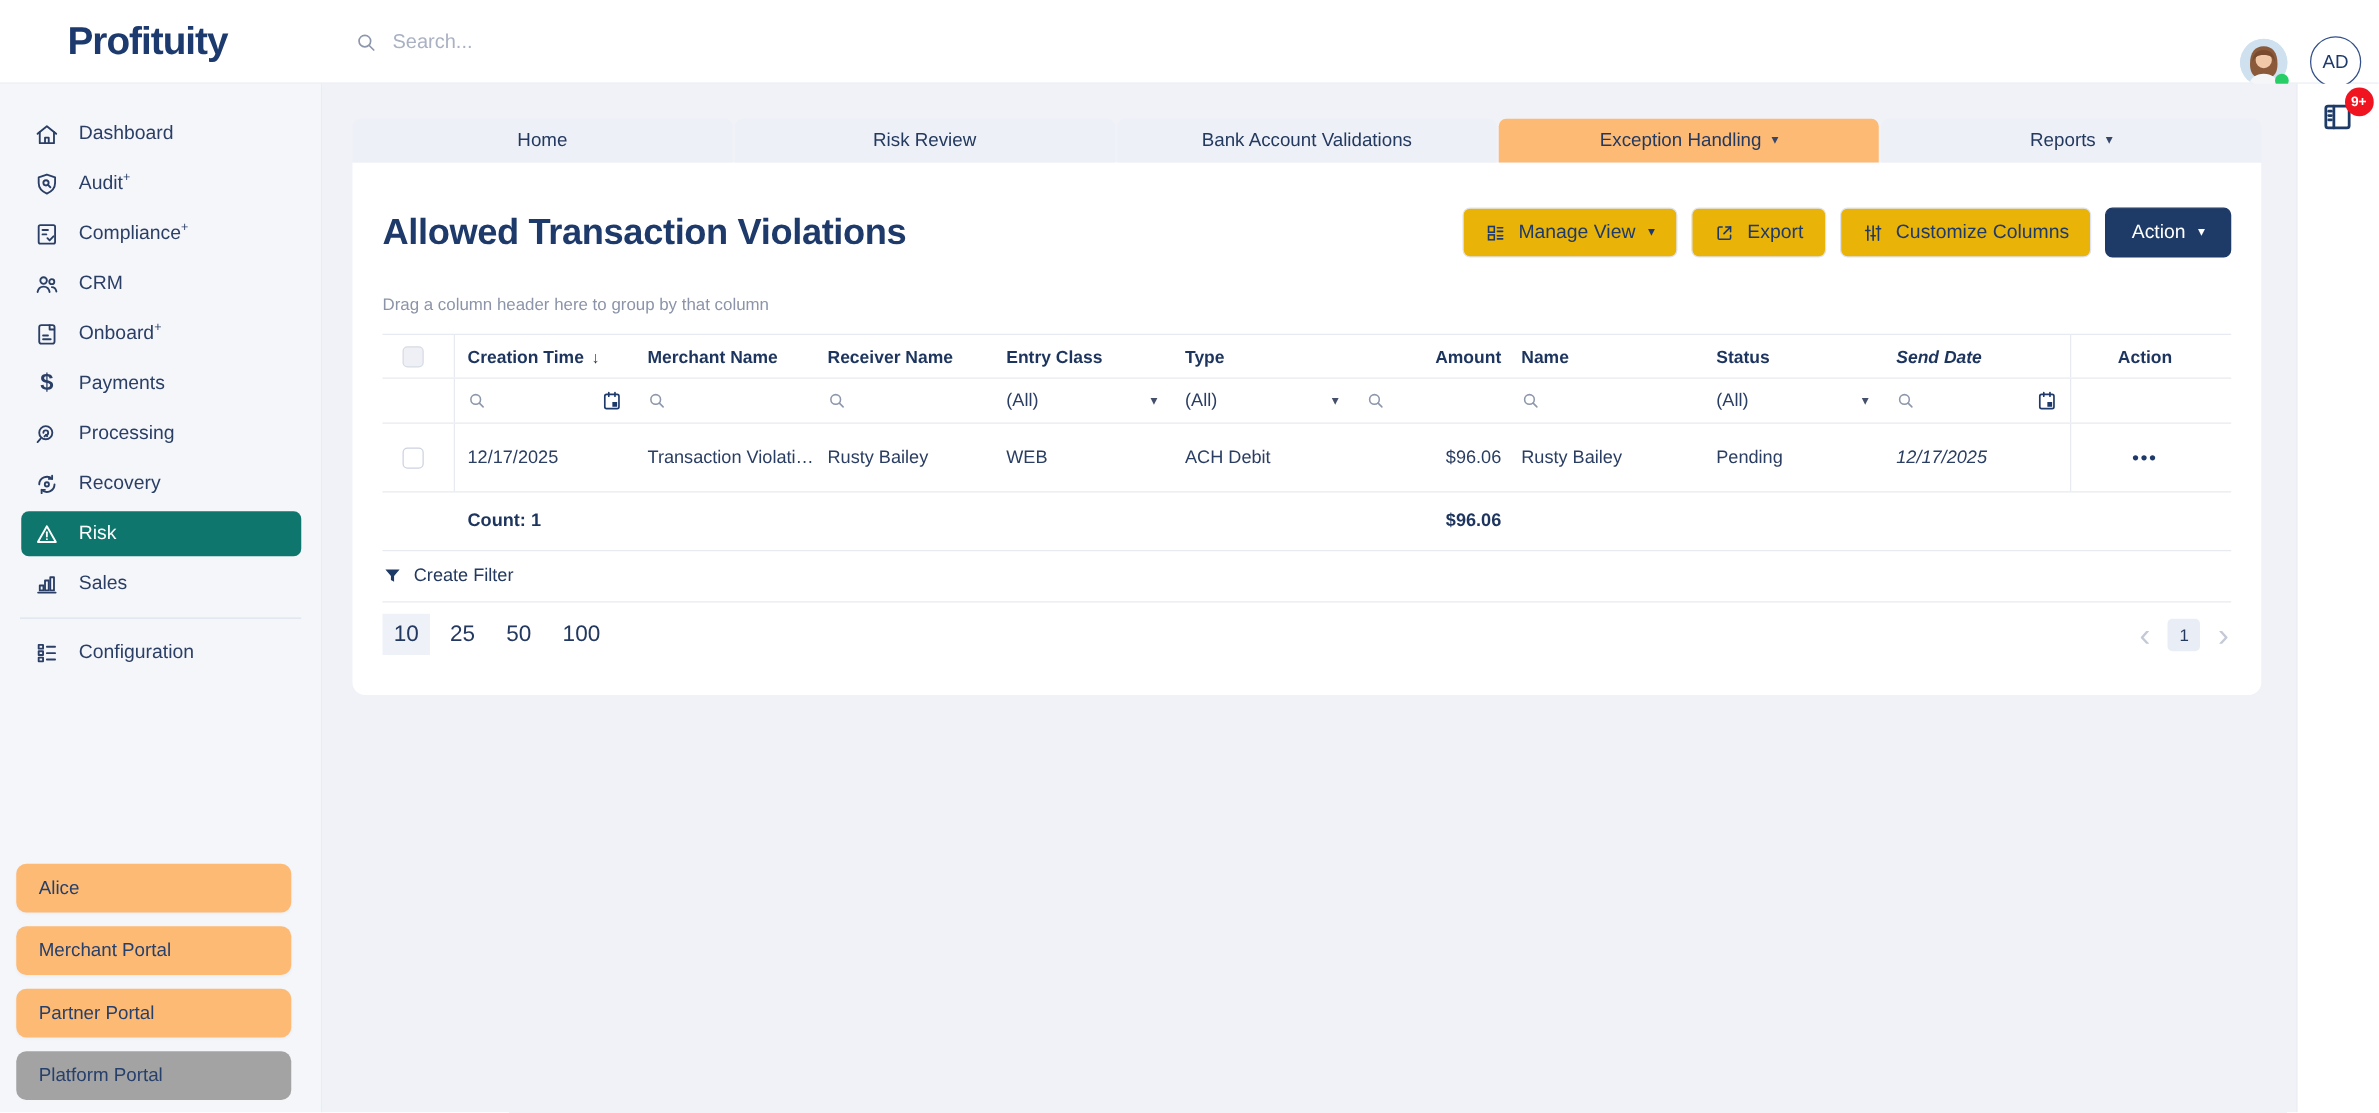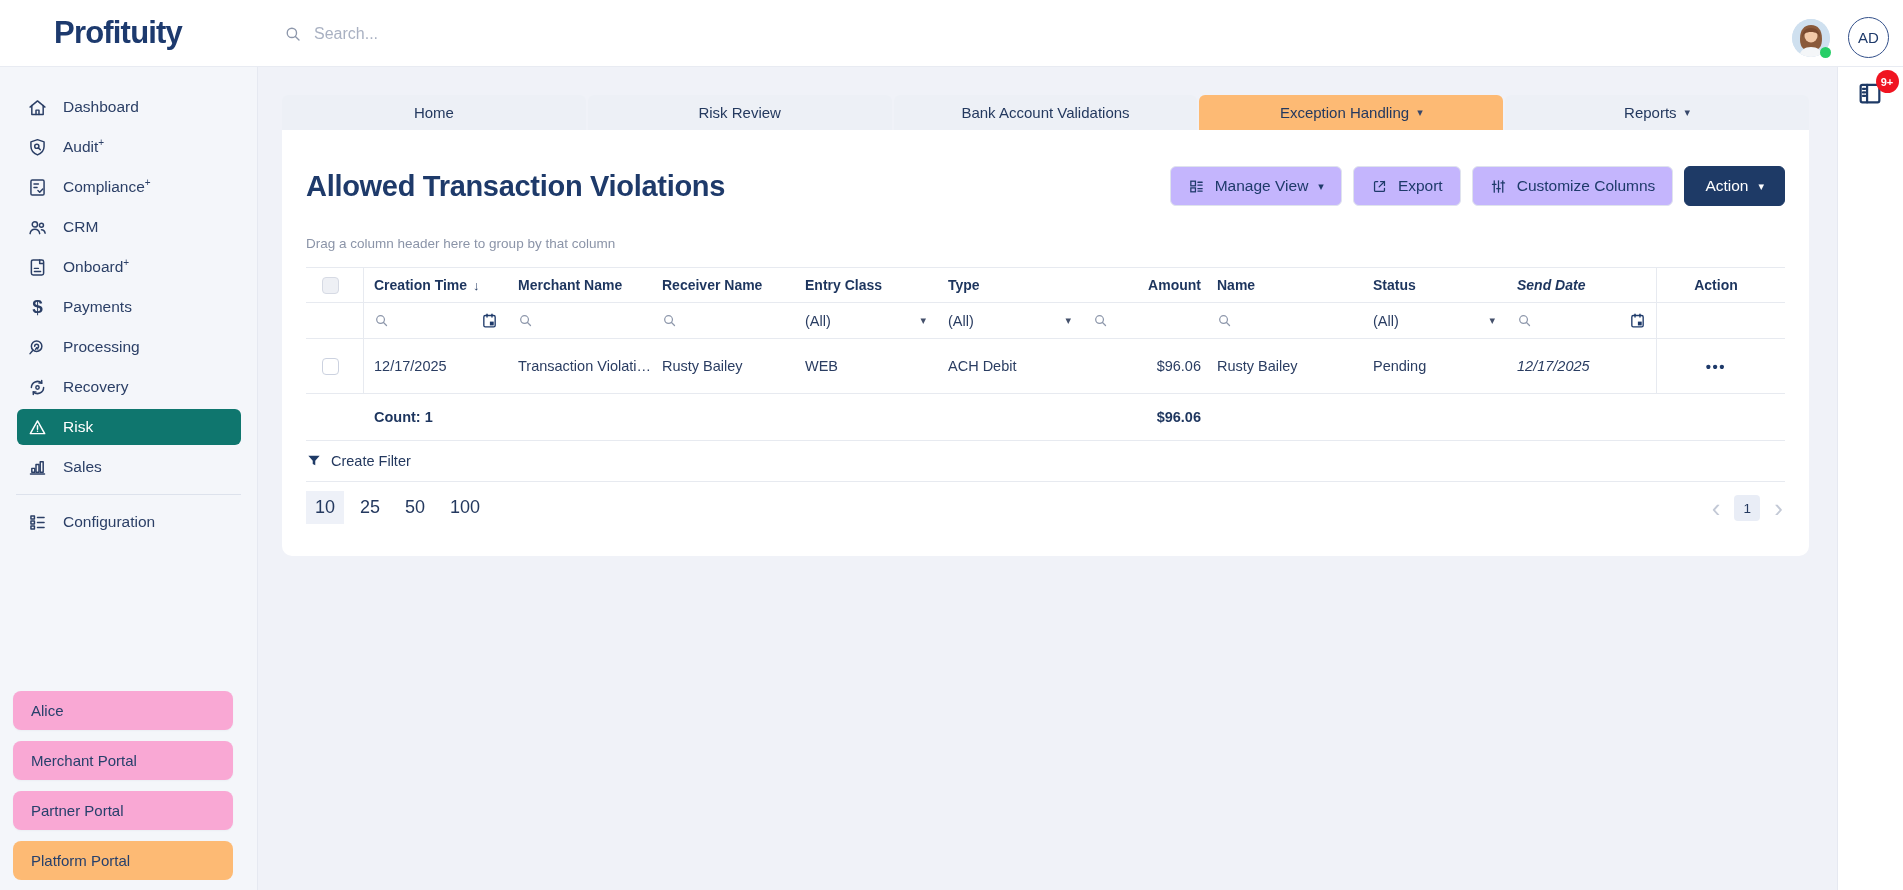--- a/index.html
+++ b/index.html
@@ -10,57 +10,57 @@
     background:#ffffff; color:#24395f;
   }
   svg { display:block; }
 
   
   .app-header { height:67px; background:#fff; border-bottom:1px solid #e8ebf2; position:relative; display:flex; align-items:center; }
   .logo { margin-left:54px; font-size:31px; font-weight:700; color:#1d3a6e; letter-spacing:-0.8px; }
   .search { position:absolute; left:284px; top:0; height:67px; display:flex; align-items:center; gap:10px; }
   .search-input { border:none; outline:none; background:transparent; font-family:inherit; font-size:16px; color:#51607e; width:220px; }
   .search-input::placeholder { color:#a9b1c2; }
-  .header-right { position:absolute; right:14px; top:4px; height:67px; display:flex; align-items:center; gap:18px; }
+  .header-right { position:absolute; right:14px; top:16px; height:67px; display:flex; align-items:center; gap:18px; }
   .avatar-wrap { position:relative; width:38px; height:38px; cursor:pointer; }
   .avatar-img { width:38px; height:38px; border-radius:50%; overflow:hidden; background:#cfe0ef; }
   .status-dot { position:absolute; right:-1px; bottom:-1px; width:11px; height:11px; border-radius:50%; background:#27ce67; }
   .ad-circle { width:41px; height:41px; border-radius:50%; border:1.6px solid #33508a; color:#1e3a6a; font-size:15px; font-weight:500; display:flex; align-items:center; justify-content:center; cursor:pointer; background:#fff; }
 
   
   .app-body { display:flex; height:823px; }
   .sidebar { width:258px; background:#f4f6fa; border-right:1px solid #e6e9f1; position:relative; flex:none; }
   .nav { padding-top:18px; }
   .nav-item { height:36px; margin:4px 16px 4px 17px; padding-left:10px; display:flex; align-items:center; gap:15px; border-radius:6px; font-size:15.5px; font-weight:500; color:#2b3f66; cursor:pointer; }
   .nav-item.active { background:#0f766e; color:#fff; }
   .nav-icon { width:21px; height:21px; display:flex; align-items:center; justify-content:center; flex:none; }
   .dollar-glyph { font-size:19px; font-weight:700; }
   .nav-divider { height:1px; background:#dde2ec; margin:9px 16px; }
   sup { font-size:10px; }
 
   .portals { position:absolute; left:13px; right:24px; bottom:10px; }
-  .portal-btn { height:39px; margin-bottom:11px; background:#f9a8d4; border-radius:8px; display:flex; align-items:center; padding-left:18px; font-size:15px; color:#27406b; cursor:pointer; box-shadow:0 1px 2px rgba(30,58,102,0.04); }
+  .portal-btn { height:39px; margin-bottom:11px; background:#fdba74; border-radius:8px; display:flex; align-items:center; padding-left:18px; font-size:15px; color:#27406b; cursor:pointer; box-shadow:0 1px 2px rgba(30,58,102,0.04); }
   .portal-btn:last-child { margin-bottom:0; }
-  .portal-btn.current { background:#fdba74; box-shadow:none; }
+  .portal-btn.current { background:#a3a3a3; box-shadow:none; }
 
   .main { flex:1; background:#f0f2f8; padding:28px 0 0 24px; position:relative; }
   .content { width:1527px; }
 
   
   .tabs { display:flex; height:35px; gap:2px; }
   .tab { flex:1; background:#edf0f6; border-radius:6px 6px 0 0; display:flex; align-items:center; justify-content:center; gap:8px; font-size:15px; color:#24395f; cursor:pointer; }
   .tab.active { background:#fdba74; }
   .tab-caret { font-size:11px; color:#37476a; line-height:1; }
 
   
   .card { background:#fff; border-radius:0 0 10px 10px; padding:0 24px; }
   .card-head { display:flex; align-items:center; justify-content:space-between; padding-top:36px; }
   .page-title { font-size:29px; font-weight:700; color:#1e3a6a; letter-spacing:-0.3px; }
   .toolbar { display:flex; gap:11px; }
-  .btn { height:40px; padding:0 17px; background:#c4b5fd; border:1px solid #dfe3ed; border-radius:6px; color:#1e3a6a; font-size:15.5px; font-weight:500; display:flex; align-items:center; gap:10px; cursor:pointer; font-family:inherit; }
+  .btn { height:40px; padding:0 17px; background:#eab308; border:1px solid #dfe3ed; border-radius:6px; color:#1e3a6a; font-size:15.5px; font-weight:500; display:flex; align-items:center; gap:10px; cursor:pointer; font-family:inherit; }
   .btn .b-caret { font-size:11px; line-height:1; }
   .btn.primary { background:#1e3a66; border-color:#1e3a66; color:#fff; padding:0 20px; }
   .group-hint { margin-top:30px; color:#8b94a8; font-size:13.5px; }
 
   
   .grid { margin-top:16px; border-top:1px solid #e7eaf0; }
   .row { display:flex; align-items:center; border-bottom:1px solid #e7eaf0; }
   .row.hdr { height:35px; }
   .row.flt { height:36px; }
   .row.dat { height:55px; font-size:14.5px; color:#2a3d62; }

